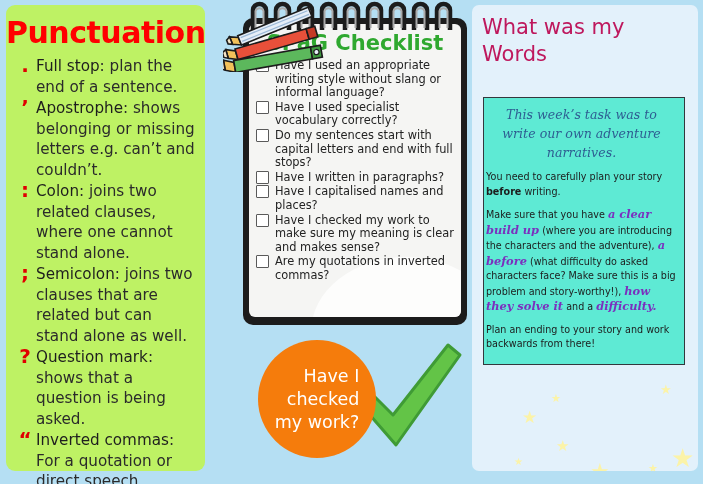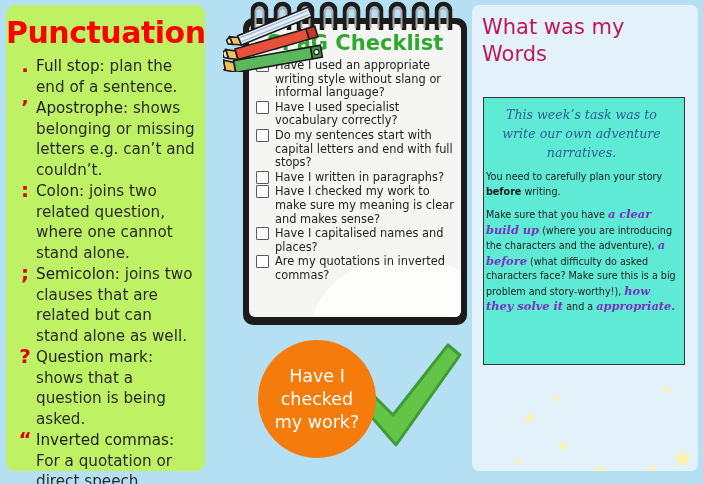--- a/index.html
+++ b/index.html
@@ -170,21 +170,21 @@
     background: #f57c0c;
     z-index: 3;
     display: flex;
     align-items: center;
     justify-content: center;
   }
   #check-badge-text {
     color: #ffffff;
     font-size: 17.5px;
     line-height: 23px;
-    text-align: center;
+    text-align: right;
     font-weight: normal;
   }
   #tick-mark {
     position: absolute;
     left: 352px;
     top: 341px;
     width: 112px;
     height: 116px;
     z-index: 2;
   }
@@ -270,21 +270,21 @@
       <li>
         <span class="mark">.</span>
         <span class="term">Full stop</span><span>: plan the end of a sentence.</span>
       </li>
       <li>
         <span class="mark">’</span>
         <span class="term">Apostrophe</span><span>: shows belonging or missing letters e.g. can’t and couldn’t.</span>
       </li>
       <li>
         <span class="mark">:</span>
-        <span class="term">Colon</span><span>: joins two related question, where one cannot stand alone.</span>
+        <span class="term">Colon</span><span>: joins two related clauses, where one cannot stand alone.</span>
       </li>
       <li>
         <span class="mark">;</span>
         <span class="term">Semicolon</span><span>: joins two clauses that are related but can stand alone as well.</span>
       </li>
       <li>
         <span class="mark">?</span>
         <span class="term">Question mark</span><span>: shows that a question is being asked.</span>
       </li>
       <li>
@@ -337,25 +337,25 @@
         <li>
           <span class="checkbox"></span>
           <span>Do my sentences start with capital letters and end with full stops?</span>
         </li>
         <li>
           <span class="checkbox"></span>
           <span>Have I written in paragraphs?</span>
         </li>
         <li>
           <span class="checkbox"></span>
+          <span>Have I capitalised names and places?</span>
+        </li>
+        <li>
+          <span class="checkbox"></span>
           <span>Have I checked my work to make sure my meaning is clear and makes sense?</span>
-        </li>
-        <li>
-          <span class="checkbox"></span>
-          <span>Have I capitalised names and places?</span>
         </li>
         <li>
           <span class="checkbox"></span>
           <span>Are my quotations in inverted commas?</span>
         </li>
       </ul>
     </div>
 
     <svg id="pencils" viewBox="0 0 130 78">
 
@@ -415,19 +415,22 @@
     </h2>
 
     <div id="words-box">
       <div id="task-statement">This week’s task was to write our own adventure narratives.</div>
 
       <p class="body-para">
         <span> You need to carefully plan your story </span><b>before</b><span> writing.</span>
       </p>
 
       <p class="body-para">
-        <span>Make sure that you have </span><span class="hl">a clear build up</span><span> (where you are introducing the characters and the adventure), </span><span class="hl">a before</span><span> (what difficulty do asked characters face? Make sure this is a big problem and story-worthy!), </span><span class="hl">how they solve it</span><span> and a </span><span class="hl">appropriate.</span>
+        <span>Make sure that you have </span><span class="hl">a clear build up</span><span> (where you are introducing the characters and the adventure), </span><span class="hl">a before</span><span> (what difficulty do asked characters face? Make sure this is a big problem and story-worthy!), </span><span class="hl">how they solve it</span><span> and a </span><span class="hl">difficulty.</span>
       </p>
 
+      <p class="body-para">
+        <span>Plan an ending to your story and work backwards from there!</span>
+      </p>
     </div>
   </section>
 
 </div>
 
 </body></html>

